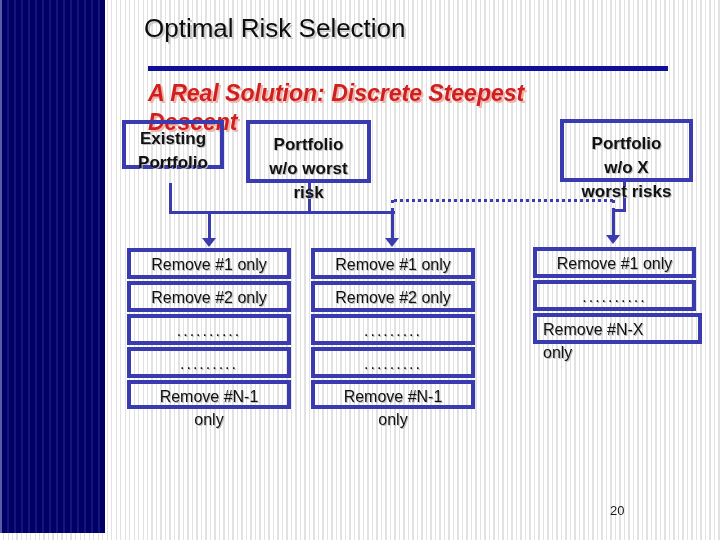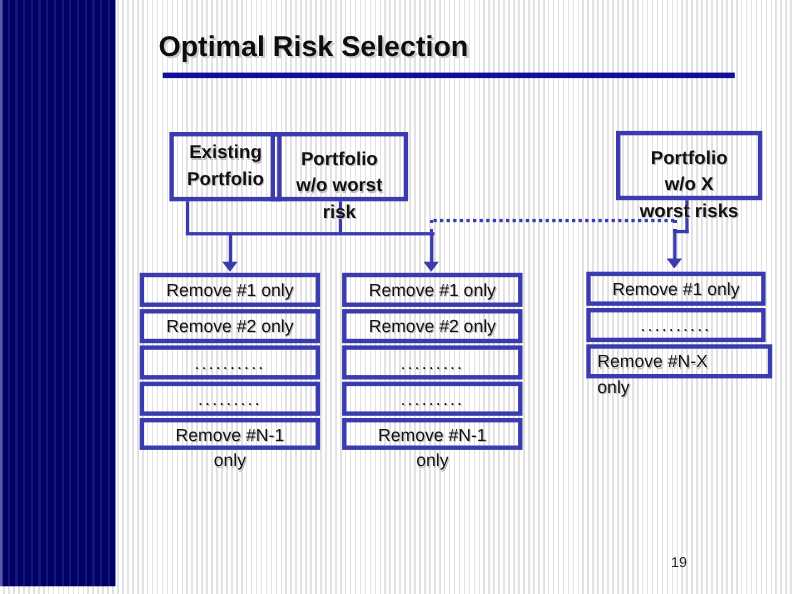--- a/index.html
+++ b/index.html
@@ -7,22 +7,22 @@
     position:relative;width:720px;height:540px;overflow:hidden;
     font-family:"Liberation Sans",sans-serif;
     background:repeating-linear-gradient(90deg,#ffffff 0px,#ffffff 3px,#e2e2e2 3px,#e2e2e2 4.5px);
   }
   .sidebar{
     position:absolute;left:0;top:0;width:105px;height:533px;
     background:repeating-linear-gradient(90deg,#000066 0px,#000066 5px,#15157a 5px,#15157a 7px);
     border-left:2px solid #5a5aa8;box-sizing:border-box;
   }
   .title{
-    position:absolute;left:144px;top:27px;margin:0;
-    font-size:26px;font-weight:bold;color:#0d0d0d;letter-spacing:0px;
+    position:absolute;left:144px;top:13px;margin:0;
+    font-size:26px;font-weight:normal;color:#0d0d0d;letter-spacing:0px;
     text-shadow:2px 2px 0 #c9c9c9;white-space:nowrap;z-index:4;
   }
   .title-underline{
     position:absolute;left:148px;top:66px;width:520px;height:5px;
     background:#0f0f99;z-index:4;
   }
   .subtitle{
     position:absolute;left:148px;top:79px;z-index:2;
     font-size:23px;font-weight:bold;font-style:italic;color:#d01f1f;
     line-height:29px;white-space:pre-line;text-shadow:2px 2px 0 #f0b3ab;
@@ -68,37 +68,39 @@
 </head>
 <body>
 
 <div class="slide">
 
   <div class="sidebar"></div>
 
   <h1 class="title">Optimal Risk Selection</h1>
   <div class="title-underline"></div>
 
+  <div class="subtitle">A Real Solution: Discrete Steepest
+Descent</div>
 
   <div class="conn" style="left:169px;top:183px;width:3px;height:30px;"></div>
   <div class="conn" style="left:308px;top:183px;width:3px;height:30px;"></div>
   <div class="conn" style="left:169px;top:211px;width:226px;height:3px;"></div>
   <div class="conn" style="left:208px;top:213px;width:3px;height:27px;"></div>
   <div class="arrowhead" style="left:202px;top:238px;"></div>
   <div class="conn" style="left:391px;top:213px;width:3px;height:27px;"></div>
   <div class="arrowhead" style="left:385px;top:238px;"></div>
   <div class="dotline" style="left:391px;top:200px;height:11px;border-left:3px dotted #3b3bb0;"></div>
   <div class="dotline" style="left:394px;top:199px;width:219px;border-top:3px dotted #3b3bb0;"></div>
   <div class="dotline" style="left:612px;top:200px;height:11px;border-left:3px dotted #3b3bb0;"></div>
   <div class="conn" style="left:623px;top:182px;width:3px;height:30px;"></div>
   <div class="conn" style="left:612px;top:209px;width:14px;height:3px;"></div>
   <div class="conn" style="left:612px;top:211px;width:3px;height:26px;"></div>
   <div class="arrowhead" style="left:606px;top:235px;"></div>
 
-  <div class="tbox" style="left:122px;top:120px;width:102px;height:63px;padding-top:3px;margin-left:32px;">
+  <div class="tbox" style="left:122px;top:120px;width:102px;height:49px;padding-top:3px;">
     <span class="tbox-label">Existing
 Portfolio</span>
   </div>
   <div class="tbox" style="left:246px;top:120px;width:125px;height:63px;padding-top:9px;">
     <span class="tbox-label">Portfolio
 w/o worst
 risk</span>
   </div>
   <div class="tbox" style="left:560px;top:119px;width:133px;height:63px;padding-top:9px;">
     <span class="tbox-label">Portfolio
@@ -144,15 +146,15 @@
     <span class="crow-label">Remove #1 only</span>
   </div>
   <div class="crow" style="left:533px;top:280px;width:163px;height:31px;">
     <span class="crow-label dots">..........</span>
   </div>
   <div class="crow leftalign" style="left:533px;top:313px;width:169px;height:31px;">
     <span class="crow-label">Remove #N-X
 only</span>
   </div>
 
-  <div class="page-number">19</div>
+  <div class="page-number">20</div>
 
 </div>
 
 </body></html>

